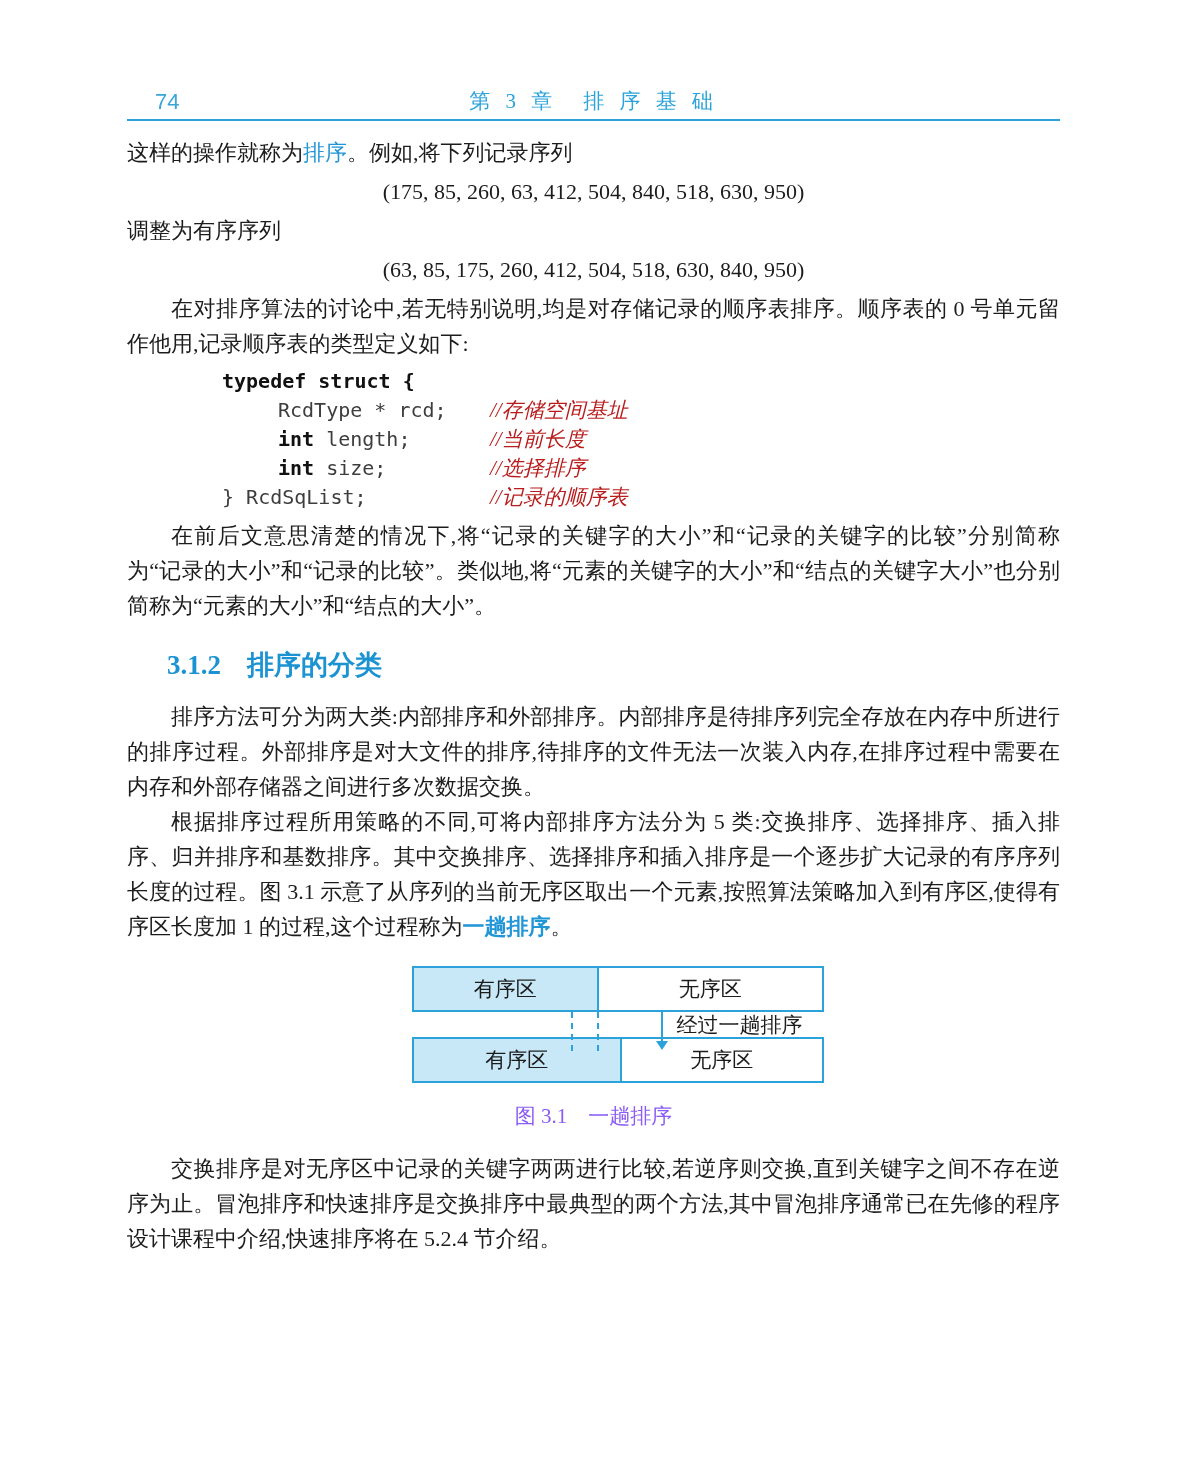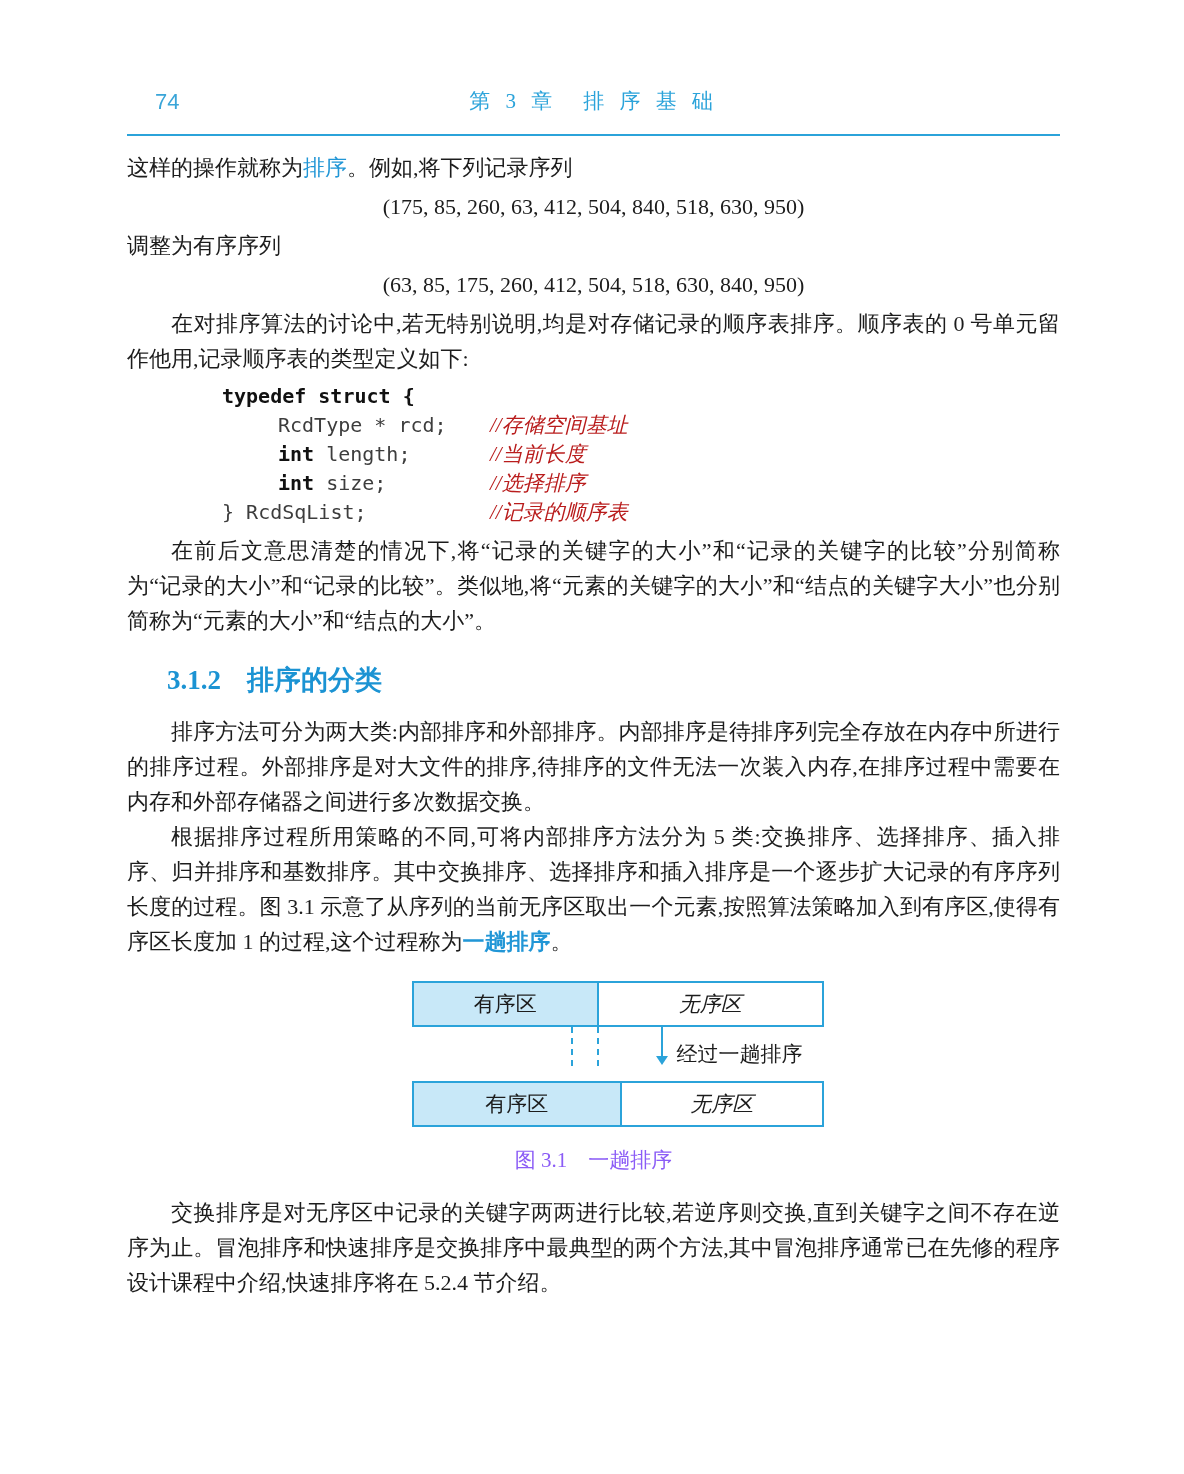--- a/index.html
+++ b/index.html
@@ -6,21 +6,21 @@
   .page {
     position:relative; width:1184px; height:1474px; margin:0 auto;
     background:#ffffff; overflow:hidden;
     font-family:"Liberation Serif","DejaVu Serif",serif;
     color:#1c1c1c; font-size:22px; line-height:35px;
   }
   .content { padding:0 124px 0 127px; }
 
   
   .pagehead {
-    position:relative; margin-top:84px; padding:0 0 24px 28px;
+    position:relative; margin-top:84px; padding:0 0 9px 28px;
     border-bottom:2px solid #2ba3da; height:26px;
   }
   .pagenum {
     font-family:"Liberation Sans","DejaVu Sans",sans-serif;
     font-size:22px; color:#3aa5d8;
   }
   .chapter {
     position:absolute; left:50%; top:0; transform:translateX(-50%);
     color:#2ba3da; font-size:21px; letter-spacing:5px; white-space:nowrap;
   }
@@ -61,24 +61,24 @@
 
   
   .figure { width:460px; margin:22px auto 0; position:relative; }
   .frow { display:flex; height:46px;padding-left:48px; }
   .fcell {
     border:2px solid #2ba3da; box-sizing:border-box;
     display:flex; align-items:center; justify-content:center;
     font-size:21px; background:#fff;
   }
   .fcell.fill { background:#c8e8f8; }
-  .fcell.right { margin-left:-2px;font-style:italic; }
+  .fcell.right { margin-left:-2px; }
   .r1s { width:209px; } .r1u { width:253px; }
   .r2s { width:235px; } .r2u { width:227px; }
-  .fgap { position:relative; height:54px; }
+  .fgap { position:relative; height:25px; }
   .dash { position:absolute; top:0; height:39px; border-left:2px dashed #2ba3da; }
   .dash.left { left:207px; } .dash.rightd { left:233px; }
   .arrow-line { position:absolute; left:297px; top:0; width:2px; height:31px; background:#2ba3da; }
   .arrow-head {
     position:absolute; left:292px; top:29px; width:0; height:0;
     border-left:6px solid transparent; border-right:6px solid transparent;
     border-top:9px solid #2ba3da;
   }
   .arrow-label {
     position:absolute; left:313px; top:50%; transform:translateY(-50%);

